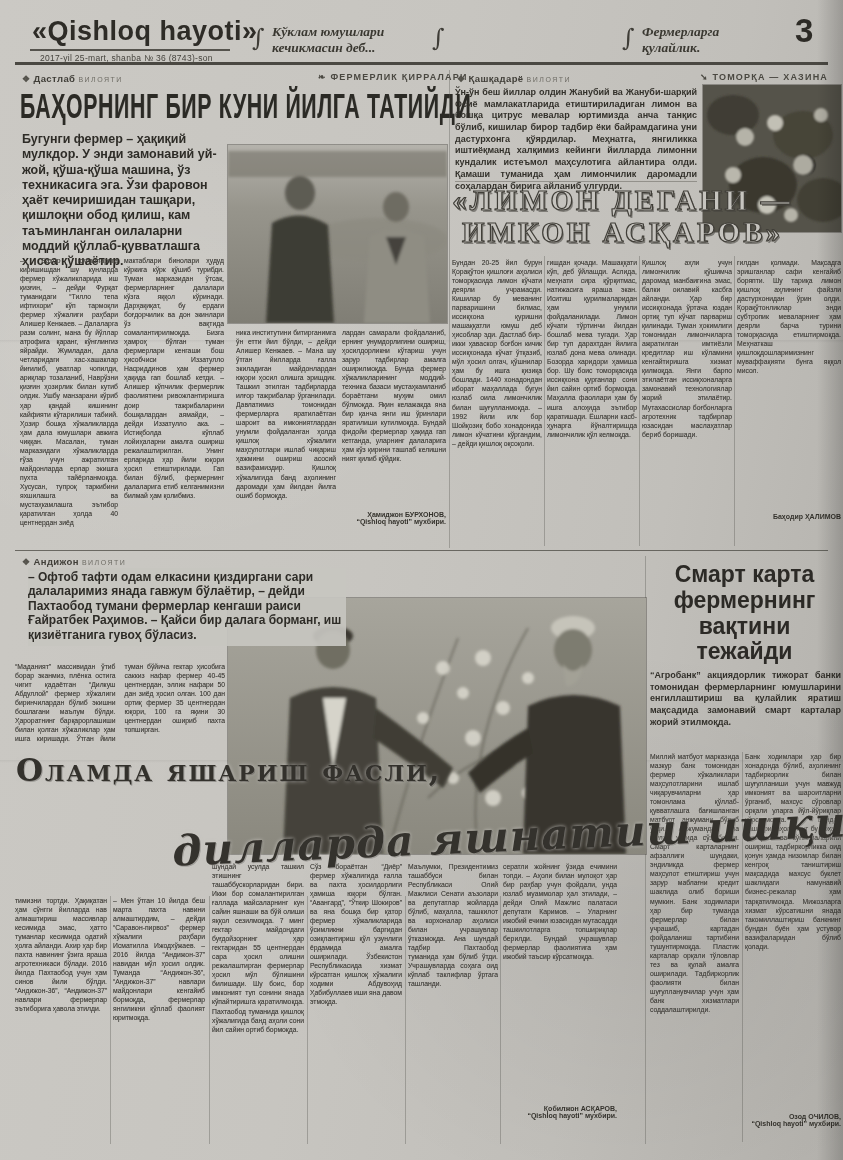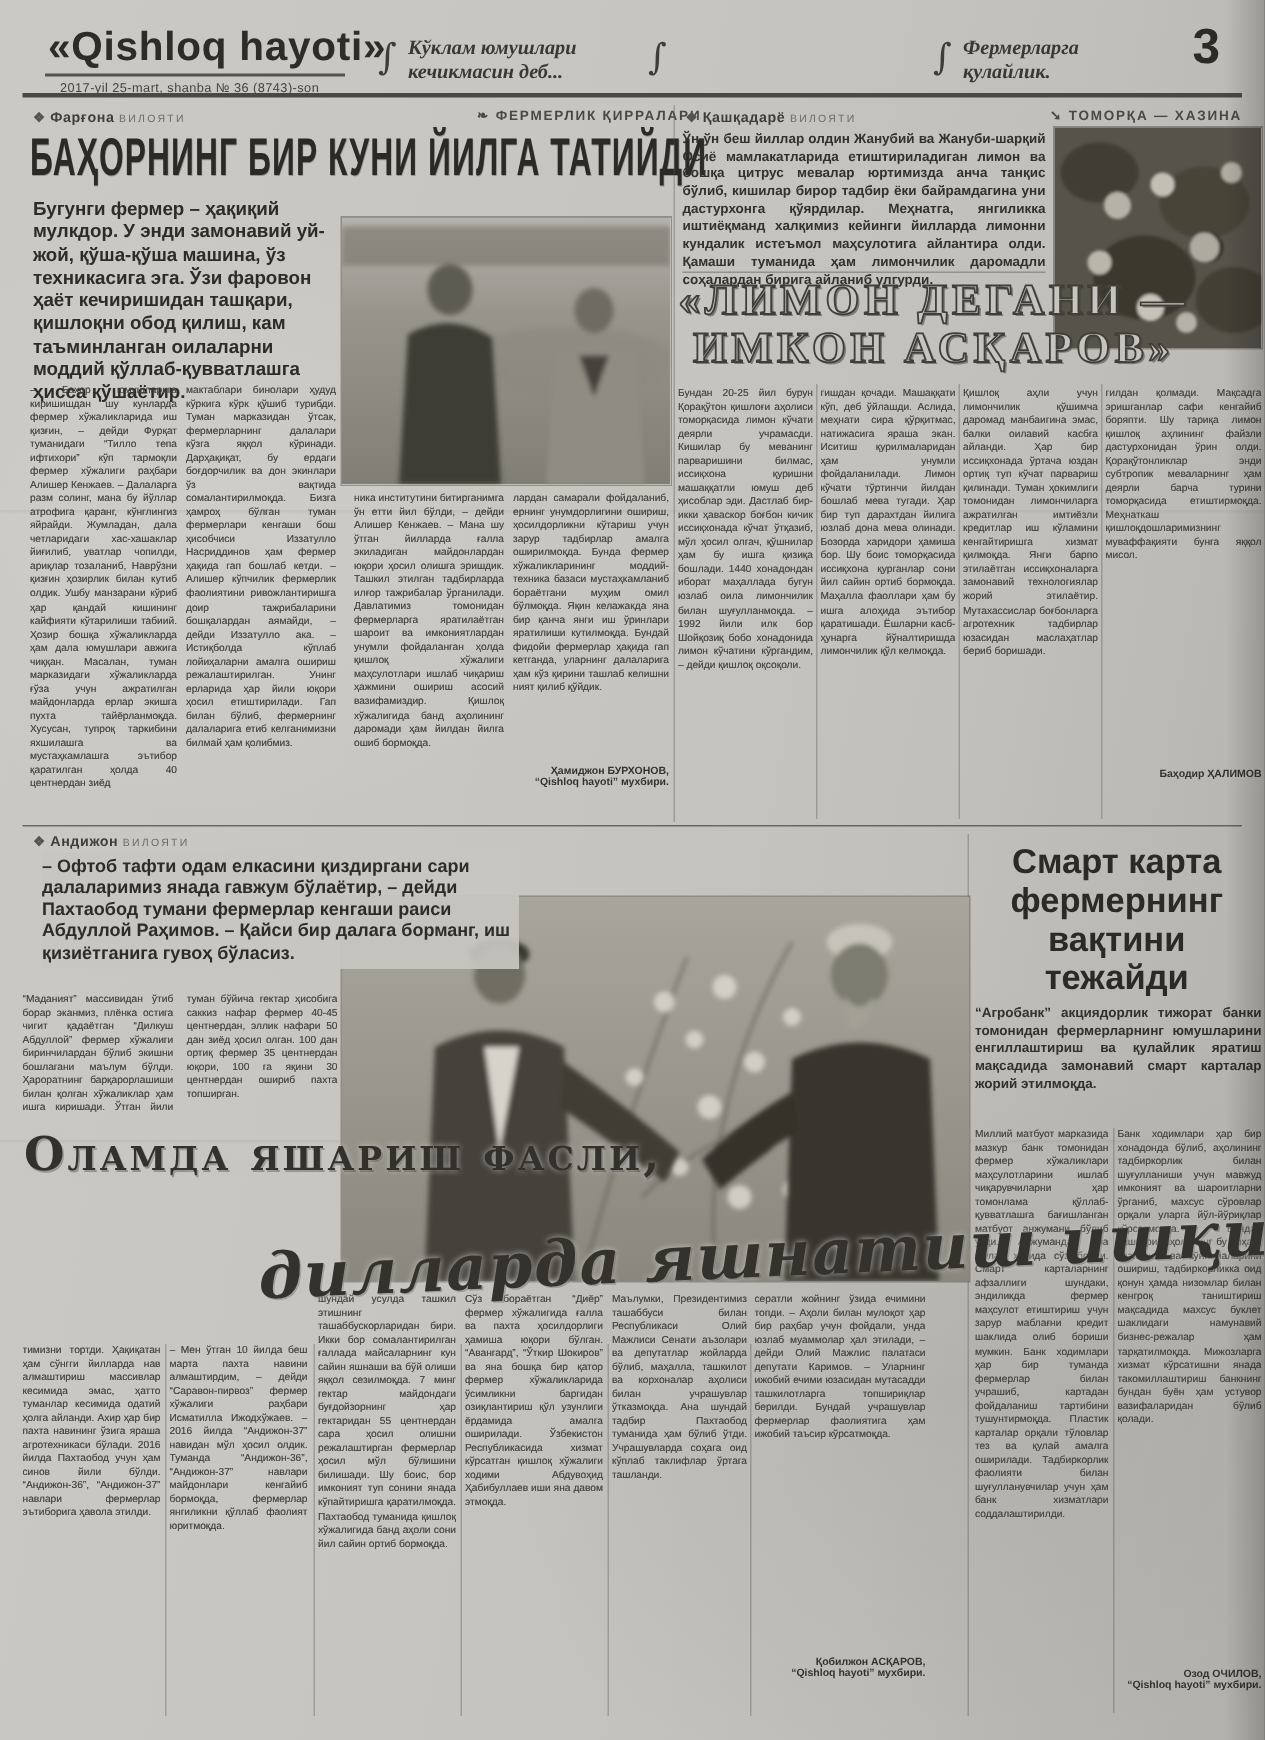--- a/index.html
+++ b/index.html
@@ -76,21 +76,21 @@
   <span class="abs teaser-mark" style="left:432px; top:24px;">∫</span>
 
   <span class="abs teaser-mark" style="left:622px; top:24px;">∫</span>
   <div class="abs teaser" style="left:642px; top:24px; width:135px;">Фермерларга қулайлик.</div>
 
   <div class="abs pagenum" style="left:795px; top:12px;">3</div>
   <div class="abs toprule" style="left:15px; top:62px; width:813px;"></div>
 
   <div class="abs kicker" style="left:22px; top:73px;">
     <span class="ic">❖</span>
-    <span>Фарғона</span>
+    <span>Дастлаб</span>
     <span class="suffix">вилояти</span>
   </div>
   <div class="abs kicker-wide" style="left:318px; top:72px;text-align:right;">
     <span>❧</span>
     <span>ФЕРМЕРЛИК ҚИРРАЛАРИ</span>
   </div>
   <div class="abs kicker" style="left:457px; top:73px;">
     <span class="ic">❖</span>
     <span>Қашқадарё</span>
     <span class="suffix">вилояти</span>
@@ -233,21 +233,21 @@
         <path d="M148 110 Q190 140 225 170 L215 190 Q175 160 145 140 Z" fill="#403e36"></path>
         <ellipse cx="345" cy="30" rx="22" ry="12" fill="#c6c4ba"></ellipse>
         <ellipse cx="345" cy="52" rx="19" ry="21" fill="#7d7b6f"></ellipse>
         <path d="M335 66 Q345 80 355 66 Q352 88 338 88 Z" fill="#a3a196"></path>
         <path d="M295 256 L300 108 Q345 86 392 108 L398 256 Z" fill="#38362e"></path>
         <path d="M300 130 Q265 150 240 175 L252 195 Q285 168 305 155 Z" fill="#34322a"></path>
       </g>
     </svg>
   </div>
 
-  <div class="abs lede-md" style="left:28px; top:568px; width:318px; z-index:2; background:rgba(199,197,192,.92); padding:2px 4px 4px 0;">– Офтоб тафти одам елкасини қиздиргани сари далаларимиз янада гавжум бўлаётир, – дейди Пахтаобод тумани фермерлар кенгаши раиси Абдуллой Раҳимов. – Қайси бир далага борманг, иш қизиётганига гувоҳ бўласиз.</div>
+  <div class="abs lede-md" style="left:28px; top:568px; width:318px; z-index:2; background:rgba(199,197,192,.92); padding:2px 4px 4px 0;">– Офтоб тафти одам елкасини қиздиргани сари далаларимиз янада гавжум бўлаётир, – дейди Пахтаобод тумани фермерлар кенгаши раиси Ғайратбек Раҳимов. – Қайси бир далага борманг, иш қизиётганига гувоҳ бўласиз.</div>
 
   <div class="abs body-text" style="left:15px; top:662px; width:210px; height:94px; column-count:2; column-gap:9px;">“Маданият” массивидан ўтиб борар эканмиз, плёнка остига чигит қадаётган “Дилкуш Абдуллой” фермер хўжалиги биринчилардан бўлиб экишни бошлагани маълум бўлди. Ҳароратнинг барқарорлашиши билан қолган хўжаликлар ҳам ишга киришади. Ўтган йили туман бўйича гектар ҳисобига саккиз нафар фермер 40-45 центнердан, эллик нафари 50 дан зиёд ҳосил олган. 100 дан ортиқ фермер 35 центнердан юқори, 100 га яқини 30 центнердан ошириб пахта топширган.</div>
 
   <div class="abs headline-olamda" style="left:16px; top:752px; z-index:5;">Оламда яшариш фасли,</div>
   <div class="abs headline-script" style="left:172px; top:812px; z-index:5;">дилларда яшнатиш ишқи</div>
 
   <div class="abs body-text" style="left:15px;  top:896px; width:92px;  height:248px; z-index:2;">тимизни тортди. Ҳақиқатан ҳам сўнгги йилларда нав алмаштириш массивлар кесимида эмас, ҳатто туманлар кесимида одатий ҳолга айланди. Ахир ҳар бир пахта навининг ўзига яраша агротехникаси бўлади. 2016 йилда Пахтаобод учун ҳам синов йили бўлди. “Андижон-36”, “Андижон-37” навлари фермерлар эътиборига ҳавола этилди.</div>
   <div class="abs body-text" style="left:113px; top:896px; width:92px;  height:248px; z-index:2;">– Мен ўтган 10 йилда беш марта пахта навини алмаштирдим, – дейди “Саравон-пирвоз” фермер хўжалиги раҳбари Исматилла Ижодхўжаев. – 2016 йилда “Андижон-37” навидан мўл ҳосил олдик. Туманда “Андижон-36”, “Андижон-37” навлари майдонлари кенгайиб бормоқда, фермерлар янгиликни қўллаб фаолият юритмоқда.</div>
   <div class="abs body-text" style="left:212px; top:862px; width:92px;  height:282px; z-index:2;">шундай усулда ташкил этишнинг ташаббускорларидан бири. Икки бор сомалантирилган ғаллада майсаларнинг кун сайин яшнаши ва бўй олиши яққол сезилмоқда. 7 минг гектар майдондаги буғдойзорнинг ҳар гектаридан 55 центнердан сара ҳосил олишни режалаштирган фермерлар ҳосил мўл бўлишини билишади. Шу боис, бор имконият туп сонини янада кўпайтиришга қаратилмоқда. Пахтаобод туманида қишлоқ хўжалигида банд аҳоли сони йил сайин ортиб бормоқда.</div>
   <div class="abs body-text" style="left:310px; top:862px; width:92px;  height:282px; z-index:2;">Сўз бораётган “Диёр” фермер хўжалигида ғалла ва пахта ҳосилдорлиги ҳамиша юқори бўлган. “Авангард”, “Ўткир Шокиров” ва яна бошқа бир қатор фермер хўжаликларида ўсимликни баргидан озиқлантириш қўл узунлиги ёрдамида амалга оширилади. Ўзбекистон Республикасида хизмат кўрсатган қишлоқ хўжалиги ходими Абдувоҳид Ҳабибуллаев иши яна давом этмоқда.</div>

